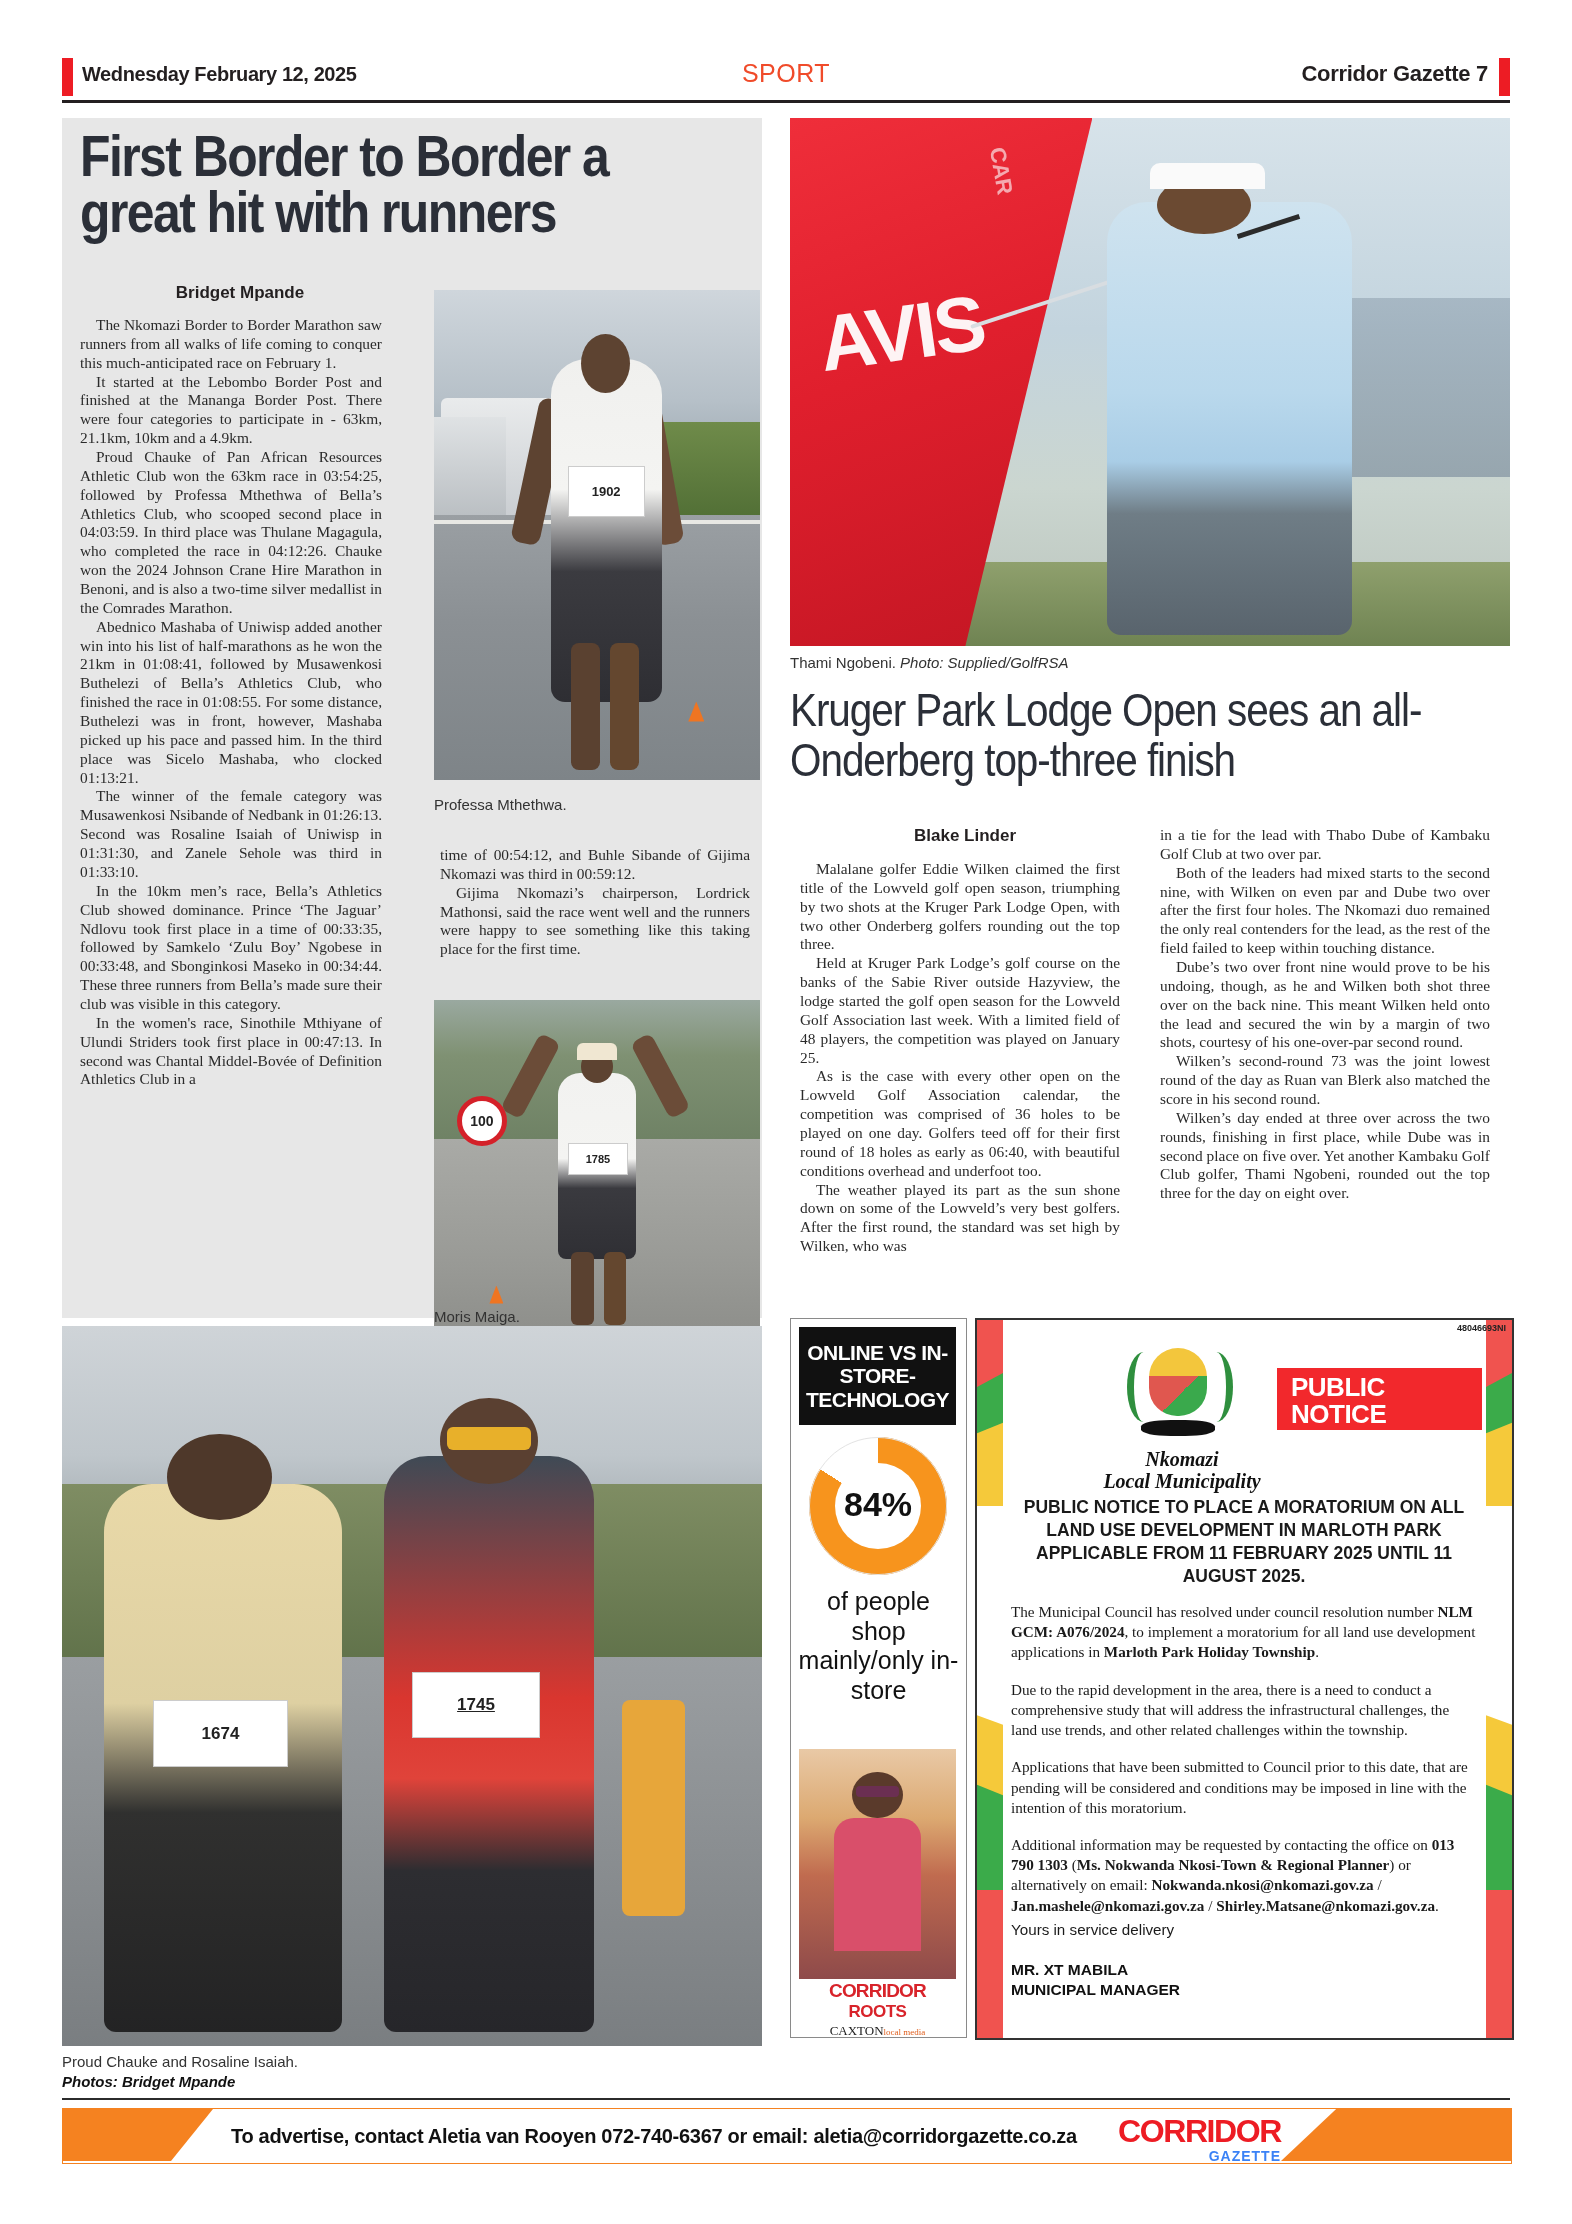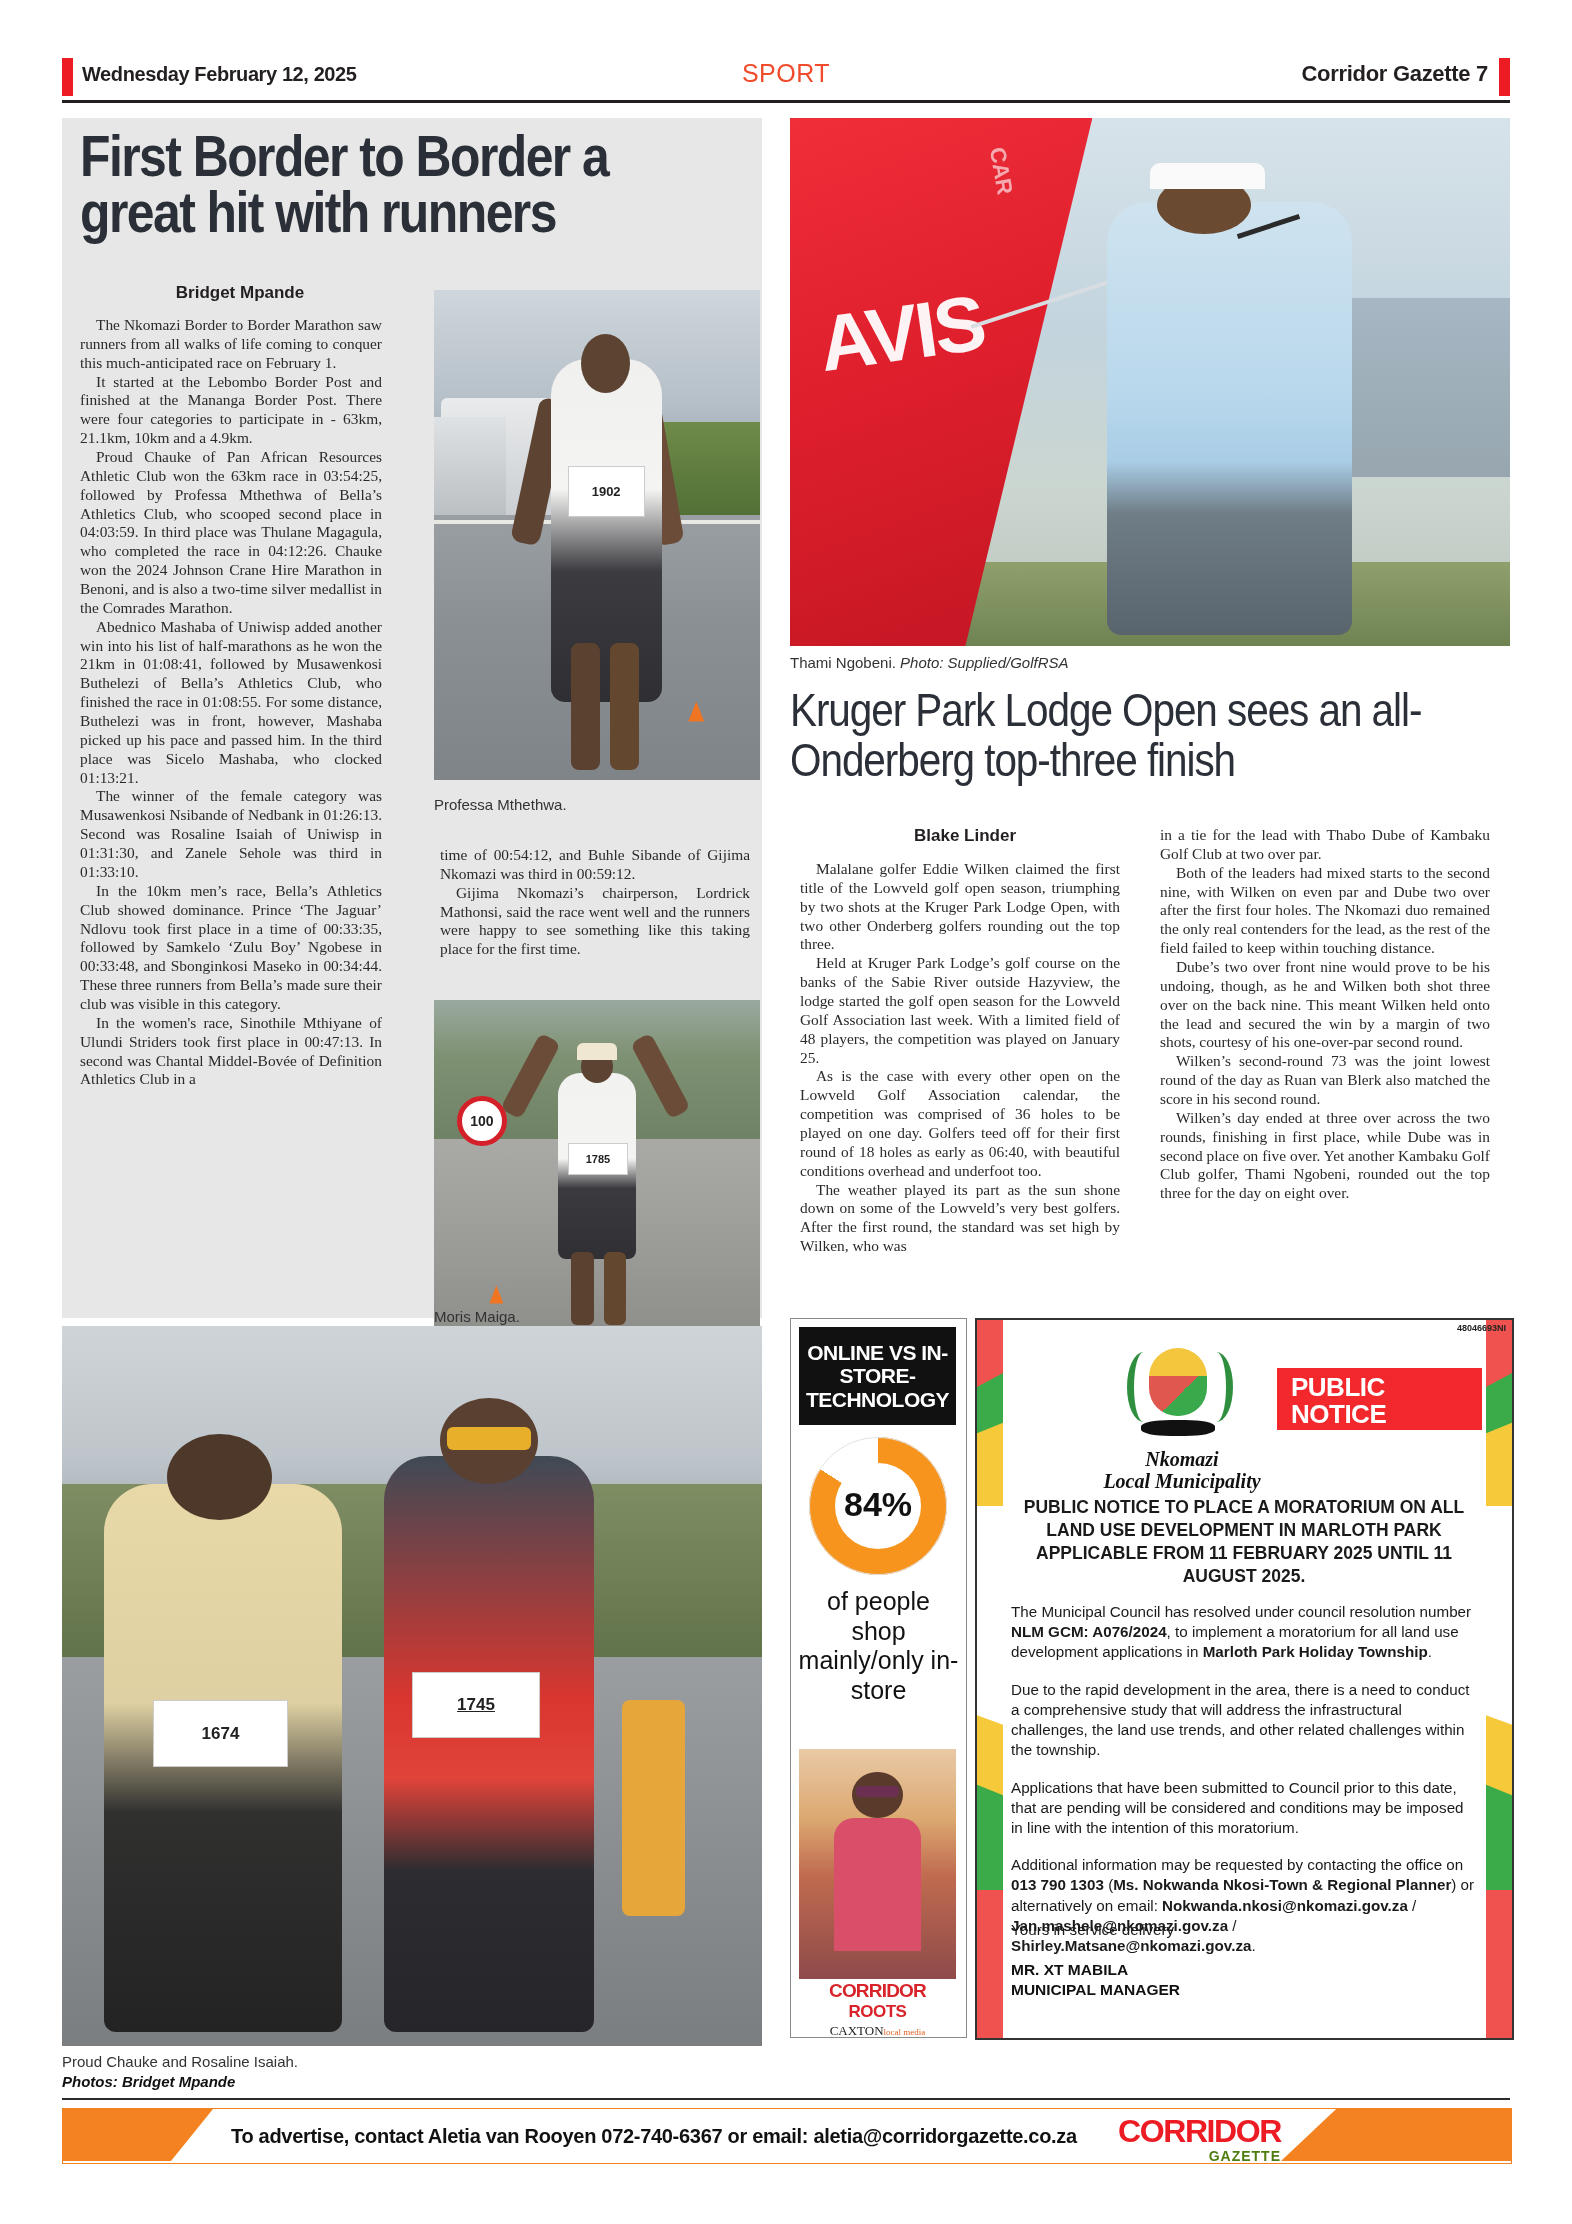--- a/index.html
+++ b/index.html
@@ -177,38 +177,38 @@
       font:italic 700 20px/1.1 "Liberation Serif",serif;color:#111;}
 
   .pnBadge{position:absolute;left:300px;top:48px;width:205px;height:62px;background:#f2282c;padding:6px 0 0 14px;box-sizing:border-box;}
   .pnBadge .t1{font:800 26px/1.05 "Liberation Sans",sans-serif;color:#fff;letter-spacing:-0.5px;}
   .pnBadge .t2{font:700 15px/1.2 "Liberation Sans",sans-serif;color:#fff;margin-top:2px;}
 
   .pnTitle{position:absolute;left:34px;top:176px;width:466px;text-align:center;
       font:700 17.5px/1.32 "Liberation Sans",sans-serif;color:#1a1a1a;}
   .pnBody{position:absolute;left:34px;top:282px;width:466px;
       font:400 15.2px/1.33 "Liberation Sans",sans-serif;color:#1a1a1a;}
-  .pnBody p{margin:0 0 17px 0;}
+  .pnBody p{margin:0 0 17px 0;font-family:Liberation Serif, serif;}
   .pnBody b{font-weight:700;}
   .pnSign{position:absolute;left:34px;top:640px;width:400px;font:700 15.5px/1.3 "Liberation Sans",sans-serif;color:#111;}
   .pnYours{position:absolute;left:34px;top:600px;font:400 15.2px/1.3 "Liberation Sans",sans-serif;color:#1a1a1a;}
 
   
   .capBig{position:absolute;left:62px;top:2052px;font:400 15px/1.3 "Liberation Sans",sans-serif;color:#333;}
   .capBig .b2{font:italic 700 15px/1.3 "Liberation Sans",sans-serif;color:#111;}
   .footRule{position:absolute;left:62px;top:2098px;width:1448px;height:2px;background:#2b2b2b;}
   .footBar{position:absolute;left:62px;top:2108px;width:1448px;height:54px;border:1px solid #f58220;background:#fff;}
   .footOrangeL{position:absolute;left:0;top:0;width:150px;height:52px;background:#f58220;
       clip-path:polygon(0 0,100% 0,72% 100%,0 100%);}
   .footTxt{position:absolute;left:168px;top:15px;font:700 20px/1.2 "Liberation Sans",sans-serif;color:#111;letter-spacing:-0.3px;}
   .footOrangeR{position:absolute;right:0;top:0;width:230px;height:52px;background:#f58220;
       clip-path:polygon(24% 0,100% 0,100% 100%,0 100%);}
   .footLogo{position:absolute;right:230px;top:6px;width:230px;text-align:right;}
   .footLogo .c1{font:800 32px/1 "Liberation Sans",sans-serif;color:#ed1c24;letter-spacing:-1.4px;}
-  .footLogo .c2{font:700 14px/1 "Liberation Sans",sans-serif;color:#4d7c0f;letter-spacing:1px;margin-top:2px;}
+  .footLogo .c2{font:700 14px/1 "Liberation Sans",sans-serif;color:#3b82f6;letter-spacing:1px;margin-top:2px;}
 </style>
 </head>
 <body>
 
 <div class="page">
 
   <div class="masthead">
     <div class="mh-tabL"></div>
     <div class="mh-tabR"></div>
     <div class="mh-date">Wednesday February 12, 2025</div>

